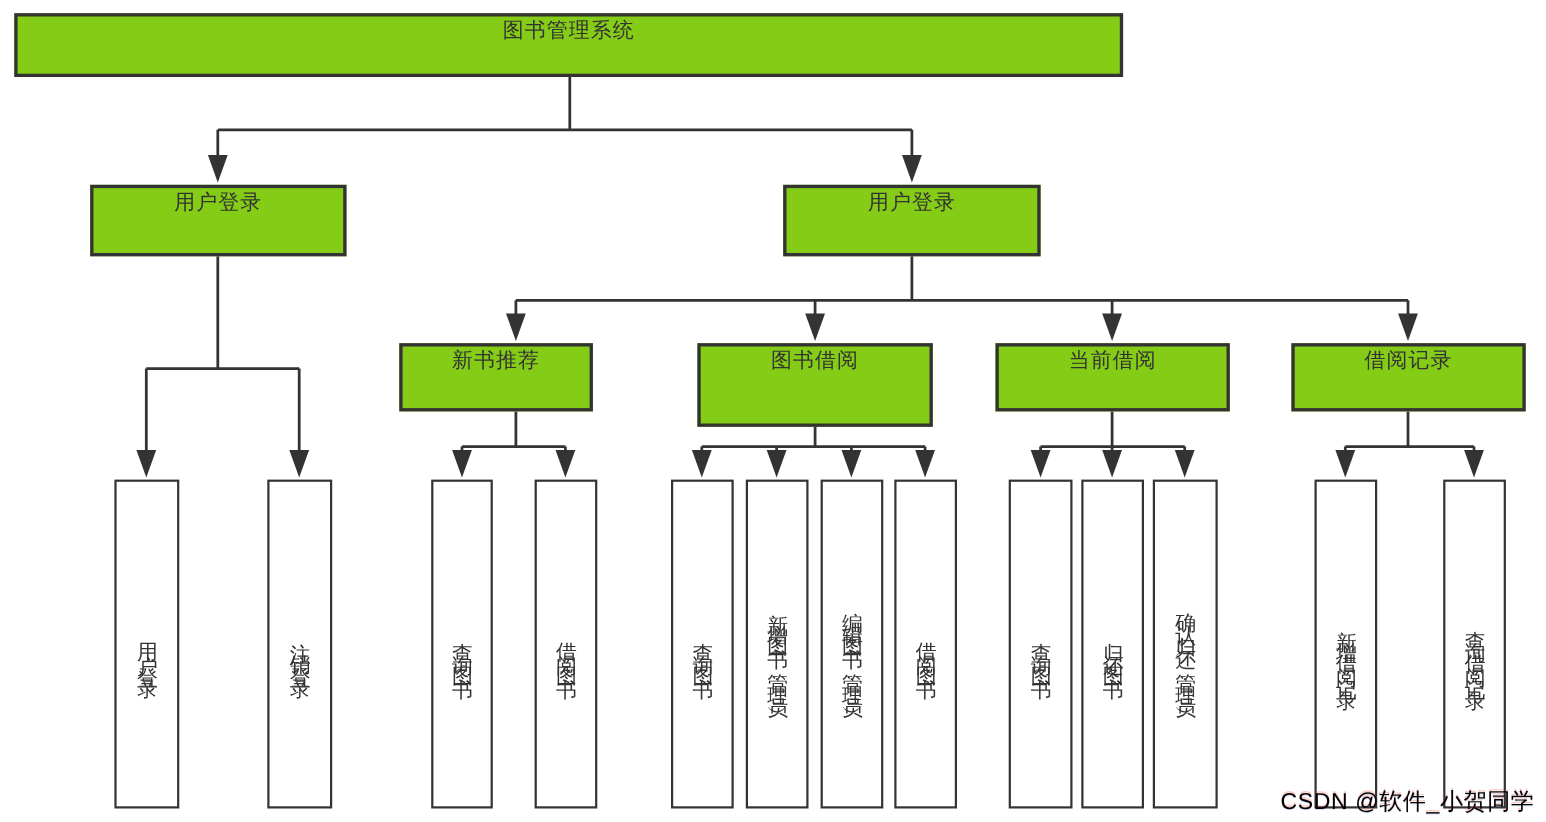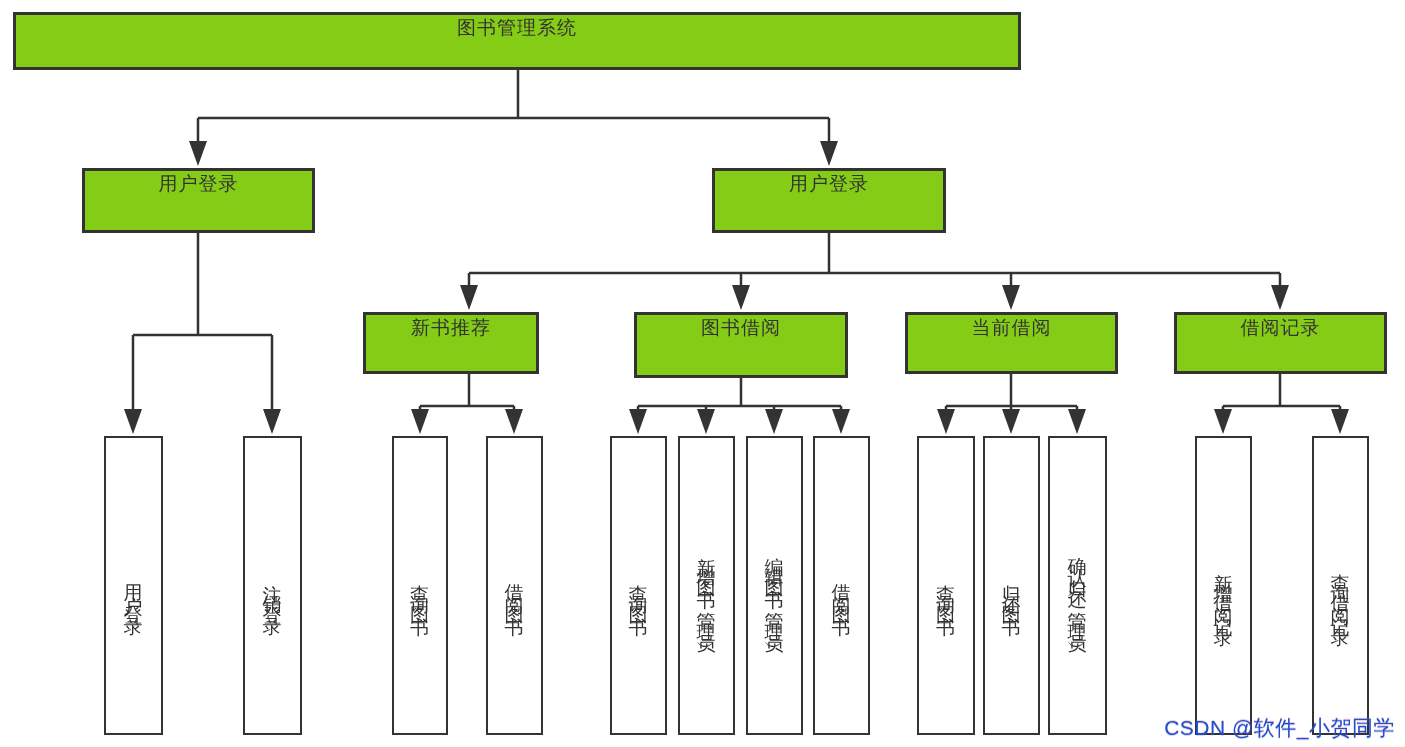--- a/index.html
+++ b/index.html
@@ -53,21 +53,21 @@
     margin-bottom:-11px;
     line-height:1;
     white-space:nowrap;
   }
   .watermark{
     position:absolute;
     right:10px;
     top:714px;
     z-index:5;
     font-size:21px;
-    color:#1d4ed8;
+    color:#000000;
     letter-spacing:0.5px;
     text-shadow:0 -1px 0 rgba(231,76,60,0.28), 0 1px 0 rgba(70,90,200,0.22);
     white-space:nowrap;
   }
 </style>
 </head>
 <body>
 
 <div class="canvas">
 
@@ -118,21 +118,21 @@
   <div class="hbox" style="left:82px;top:168px;width:233px;height:65px;">
     <span>用户登录</span>
   </div>
   <div class="hbox" style="left:712px;top:168px;width:234px;height:65px;">
     <span>用户登录</span>
   </div>
 
   <div class="hbox" style="left:363px;top:312px;width:176px;height:62px;">
     <span>新书推荐</span>
   </div>
-  <div class="hbox" style="left:634px;top:312px;width:214px;height:66px;">
+  <div class="hbox" style="left:634px;top:312px;width:214px;height:76px;">
     <span>图书借阅</span>
   </div>
   <div class="hbox" style="left:1174px;top:312px;width:213px;height:62px;">
     <span>借阅记录</span>
   </div>
   <div class="hbox" style="left:905px;top:312px;width:213px;height:62px;">
     <span>当前借阅</span>
   </div>
 
   <div class="vbox" style="left:104px;top:436px;width:59px;height:299px;">

